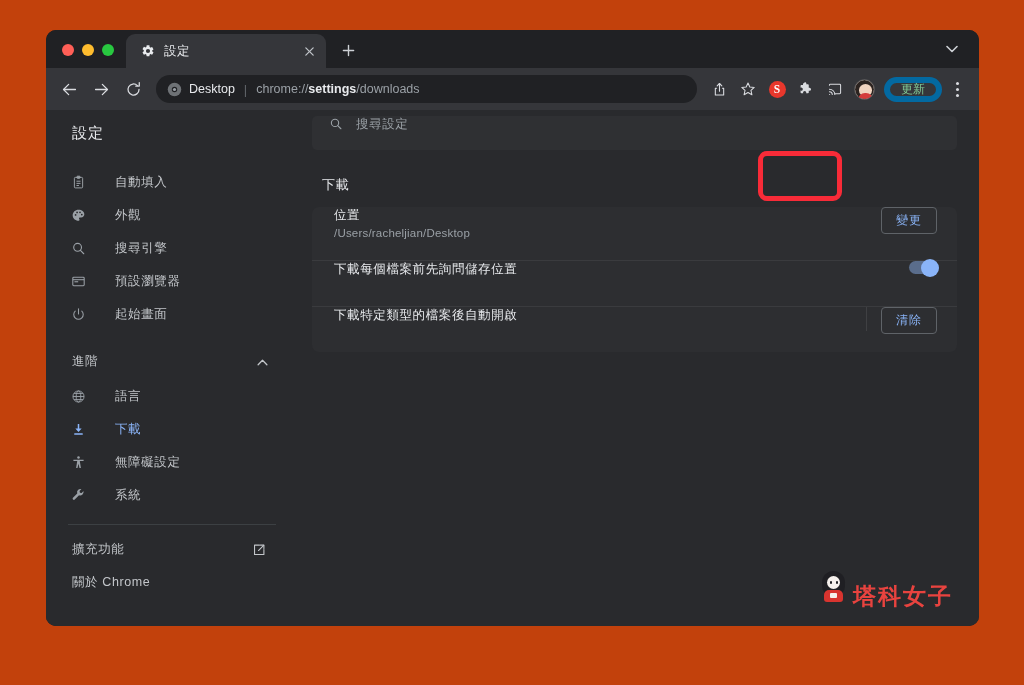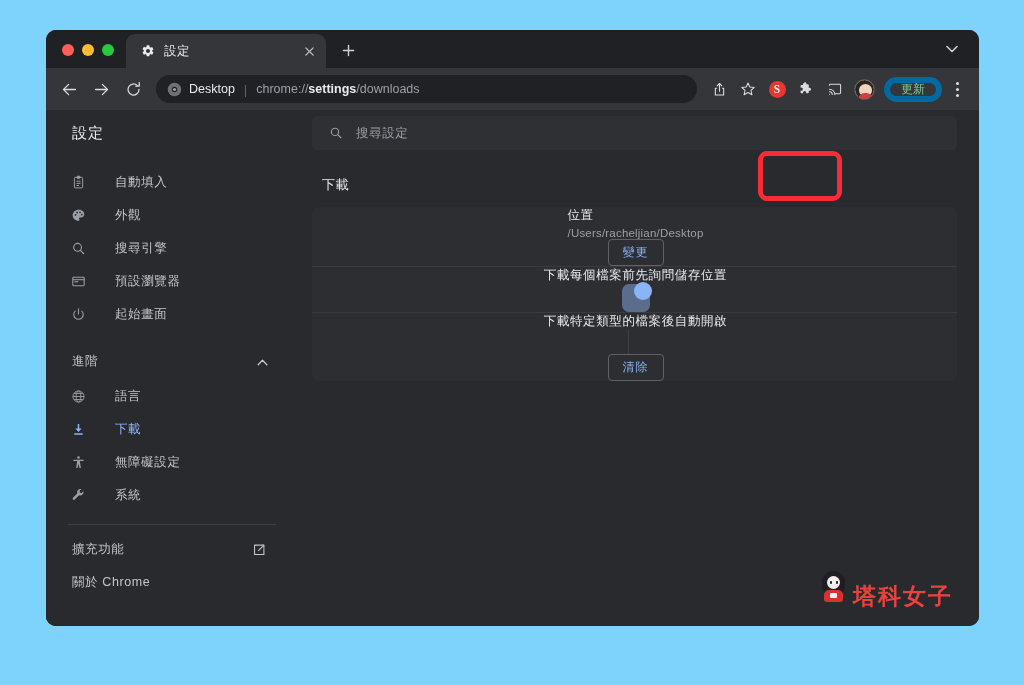--- a/index.html
+++ b/index.html
@@ -3,21 +3,21 @@
 <meta charset="utf-8">
 <title>Chrome Settings Downloads</title>
 <style>
   * { margin:0; padding:0; box-sizing:border-box; }
   html,body {
     width:1024px; height:685px;
     background:#000;
     font-family:"Liberation Sans","DejaVu Sans",sans-serif;
     overflow:hidden;
   }
-  #page { position:relative; width:1024px; height:685px; background:#7dd3fc; }
+  #page { position:relative; width:1024px; height:685px; background:#c2410c; }
 
   
   .window{
     position:absolute; left:46px; top:30px;
     width:933px; height:596px;
     background:#202124;
     border-radius:10px;
     overflow:hidden;
   }
 
@@ -155,42 +155,41 @@
   .nav-foot{ padding-top:8px; }
   .nav-foot .nav-item{ padding-left:26px; gap:4px; }
   .nav-foot .nav-item .lbl{ flex:1; }
   .ext-link{ width:15px; height:15px; color:#c3c6ca; display:flex; align-items:center; justify-content:center; margin-right:32px; }
 
   .content{ flex:1; display:flex; flex-direction:column; min-width:0; position:relative; }
   .searchbar-wrap{ height:46px; display:flex; align-items:center; padding:0 22px 0 14px; }
   .searchbar{
     flex:1; height:34px; background:#2f3033;
     border-radius:5px;
-    display:flex; align-items:center; gap:13px;
+    display:flex; gap:13px;
     padding:0 16px;
   }
   .searchbar .sico{ width:15px; height:15px; color:#9aa0a6; display:flex; align-items:center; justify-content:center; }
   .searchbar .sph{ color:#9aa0a6; font-size:12.5px; letter-spacing:.6px; }
 
   .content-body{ flex:1; padding:20px 22px 0 14px; }
   .section-title{
     color:#e8eaed; font-size:13px; letter-spacing:.8px;
     padding-left:10px; margin-bottom:13px;
   }
   .card{
     background:#2d2e31;
     border-radius:7px;
     overflow:hidden;
   }
   .row{
-    display:flex; align-items:center;
+    display:flex; 
     padding:0 20px 0 22px;
     min-height:46px;
     position:relative;
-    flex-direction:column;
   }
   .row + .row{ border-top:1px solid #3a3b3e; }
   .row.tall{ min-height:53px; }
   .row-main{ flex:1; min-width:0; }
   .row-label{ color:#e8eaed; font-size:12.5px; letter-spacing:.6px; }
   .row-sub{ color:#9aa0a6; font-size:11.5px; margin-top:3px; letter-spacing:.2px; }
 
   .btn-outline{
     border:1px solid #5f6368;
     border-radius:4px;

